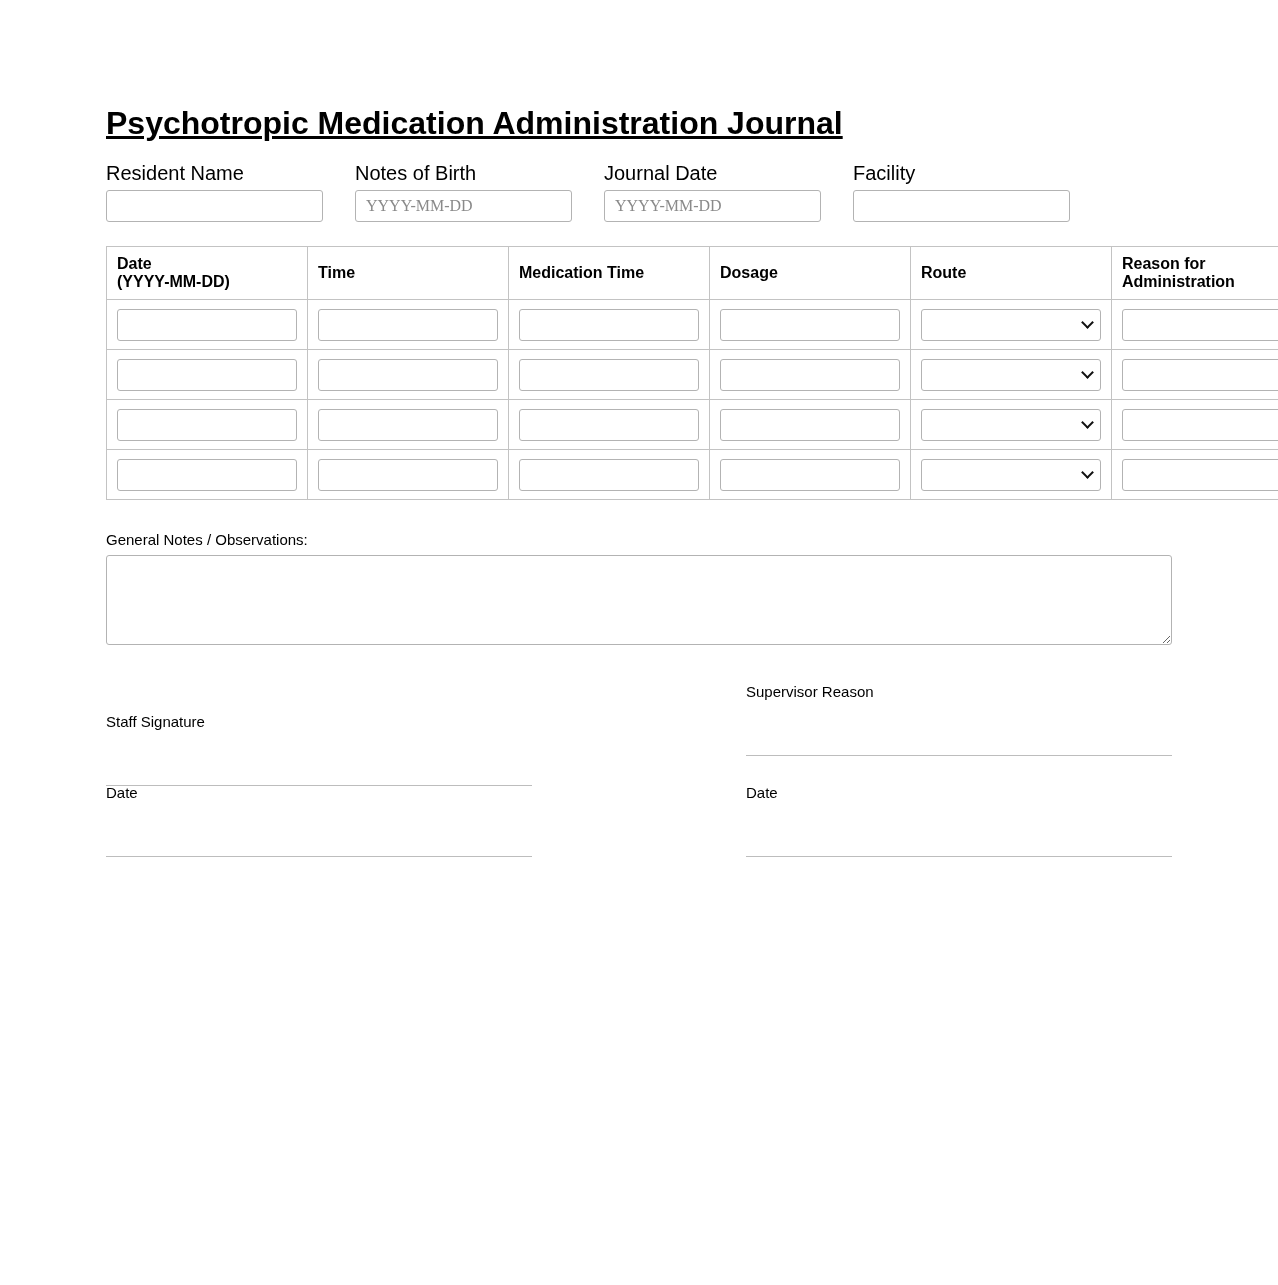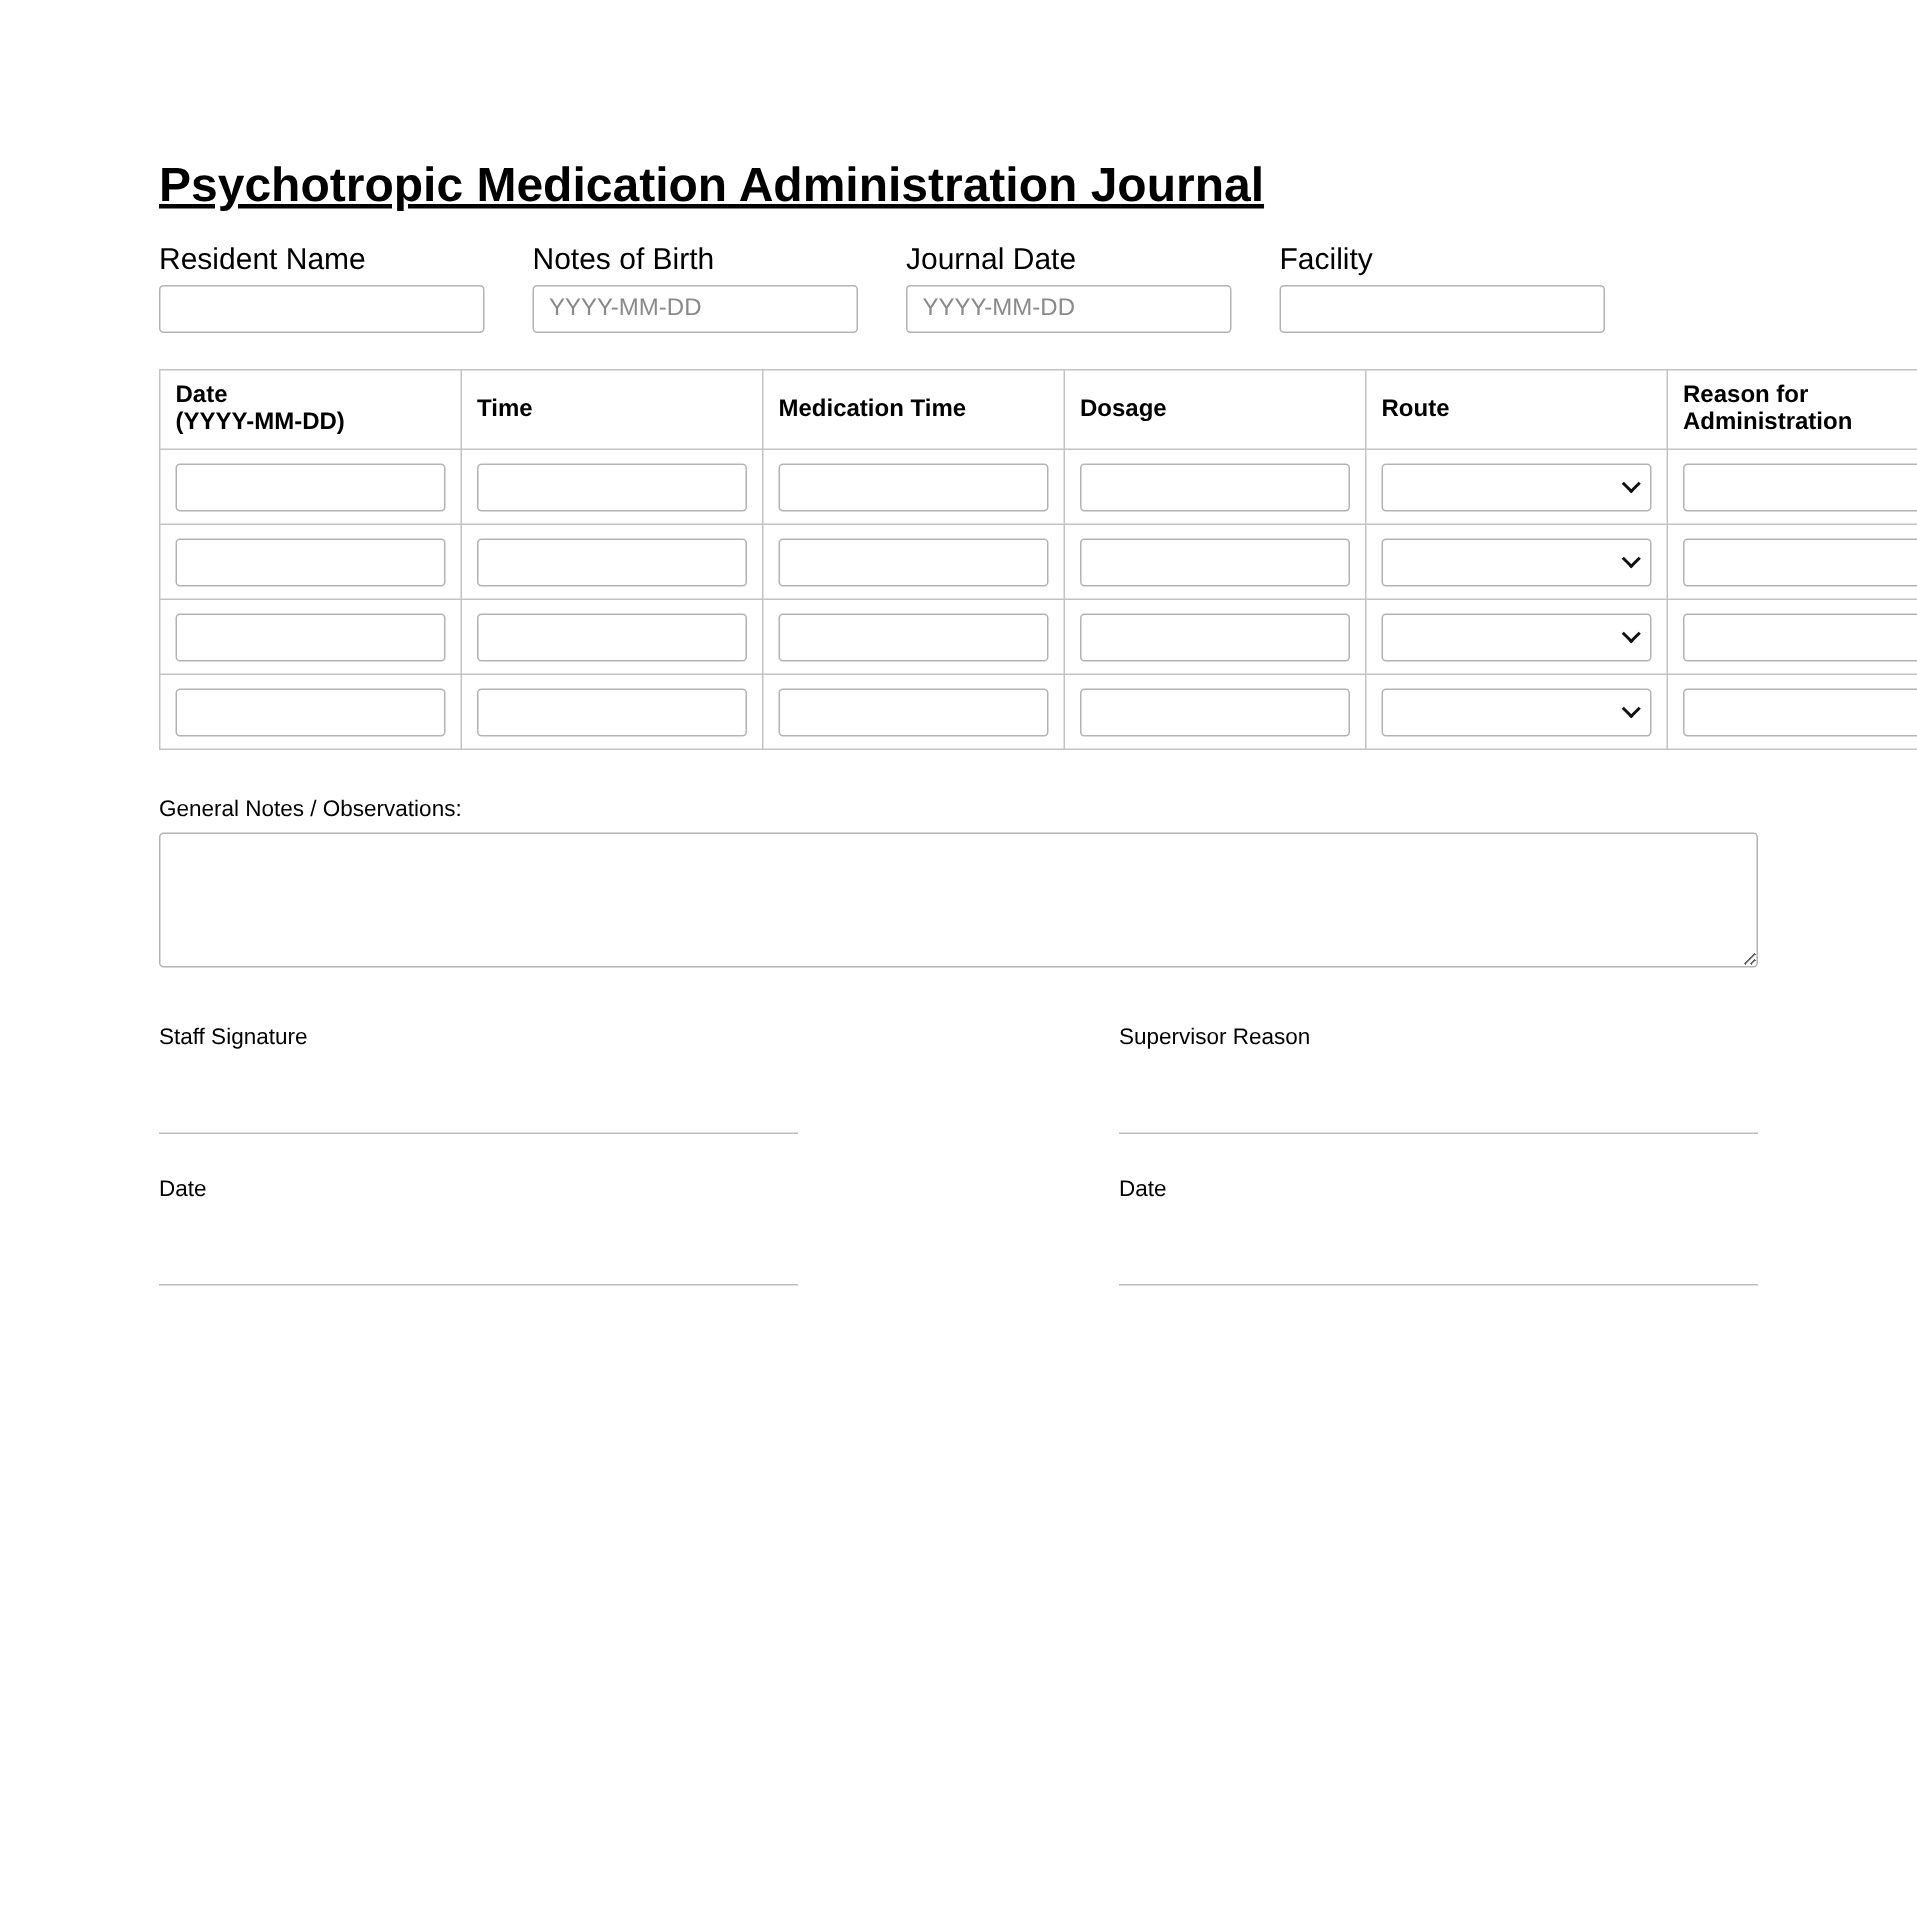--- a/index.html
+++ b/index.html
@@ -10,21 +10,21 @@
   .page { position: absolute; left: 106px; top: 0; width: 1066px; }
   h1 {
     position: absolute; left: 0; top: 104px; margin: 0;
     font-size: 32px; font-weight: bold; white-space: nowrap; line-height: 38px; text-decoration: underline;
   }
   .header-fields { position: absolute; top: 164px; left: 0; display: flex; gap: 32px; }
   .hfield { width: 217px; }
   .hfield label { display: block; font-size: 20px; line-height: 18px; margin-bottom: 8px; }
   .hfield input {
     box-sizing: border-box; width: 217px; height: 32px; border: 1px solid #b3b3b3;
-    border-radius: 3px; padding: 0 10px; font-size: 16px; font-family: Liberation Sans, sans-serif;
+    border-radius: 3px; padding: 0 10px; font-size: 16px; font-family: Liberation Serif, serif;
     background: #fff;
   }
   .hfield input::placeholder { color: #8a8a8a; }
 
   .table-wrap { position: absolute; top: 246px; left: 0; width: 1172px; overflow: hidden; }
   table { border-collapse: collapse; table-layout: fixed; width: 1206px; }
   th, td { border: 1px solid #c3c3c3; width: 201px; box-sizing: border-box; }
   th {
     height: 53px; text-align: left; vertical-align: middle; padding: 0 10px;
     font-size: 16px; font-weight: bold; line-height: 18px;
@@ -186,21 +186,21 @@
         </tr>
       </tbody>
     </table>
   </div>
 
   <div class="notes">
     <label>General Notes / Observations:</label>
     <textarea style=""></textarea>
   </div>
 
-  <div class="sig" style="left:0; top:683px;">
+  <div class="sig" style="left:0; top:713px;">
     <label>Staff Signature</label>
     <div class="line"></div>
   </div>
   <div class="sig" style="left:0; top:784px;">
     <label>Date</label>
     <div class="line"></div>
   </div>
   <div class="sig" style="left:640px; top:683px;">
     <label>Supervisor Reason</label>
     <div class="line"></div>

